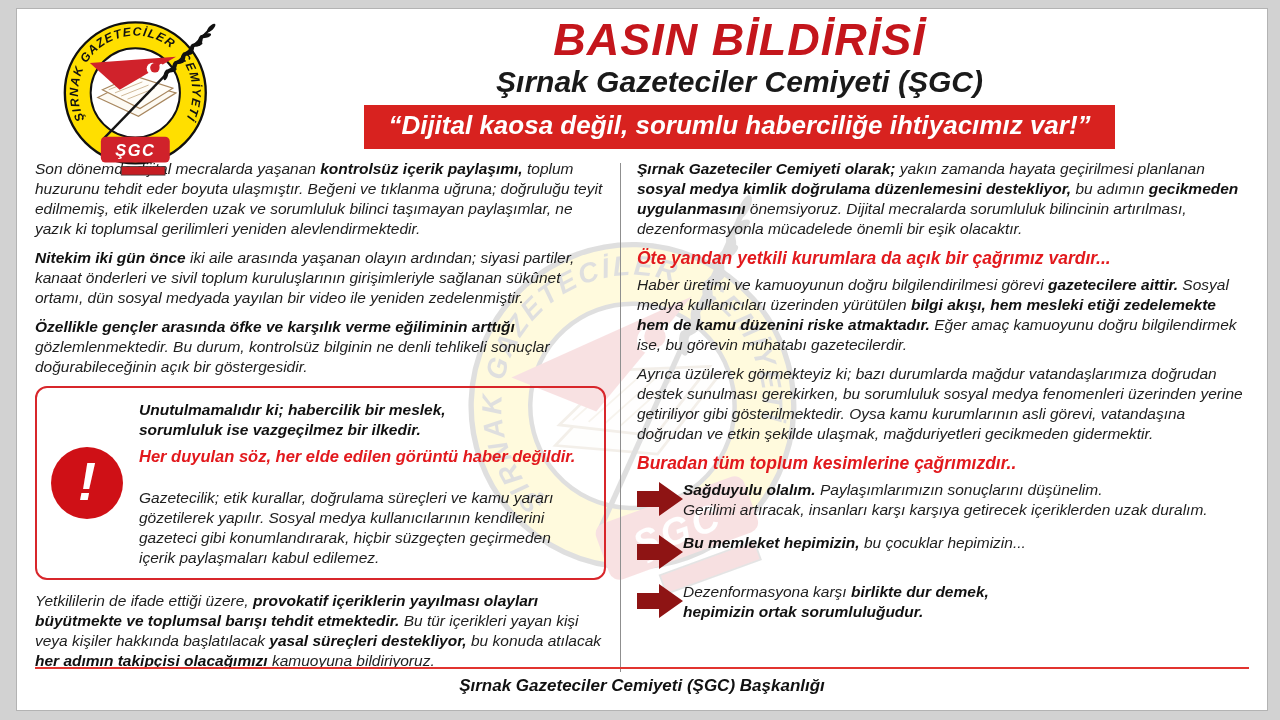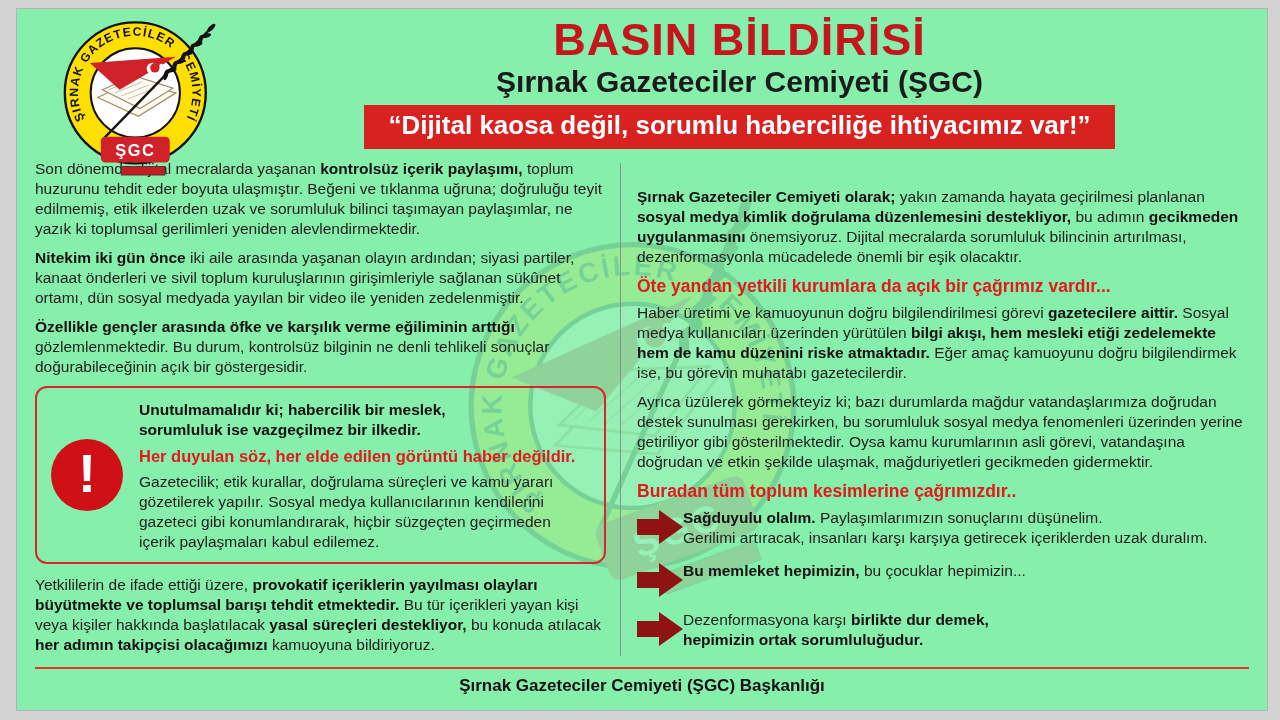--- a/index.html
+++ b/index.html
@@ -4,22 +4,23 @@
 <style>
   html,body{margin:0;padding:0;}
   body{
     width:1280px;height:720px;overflow:hidden;
     background:#d2d2d2;
     font-family:"Liberation Sans","DejaVu Sans",sans-serif;
     color:#1d1d1d;
   }
   .card{
     position:absolute;left:16px;right:12px;top:8px;bottom:9px;
-    background:#86efac;border:1px solid #b3b3b3;
+    background:#ffffff;border:1px solid #b3b3b3;
     overflow:hidden;
+    font-style:italic;
   }
   
   .logo{position:absolute;left:40px;top:4px;width:166px;z-index:3;}
   .logo svg{display:block;width:100%;height:auto;}
   .watermark{
     position:absolute;left:438px;top:210px;width:380px;z-index:0;
     opacity:.13;transform:rotate(-20deg);
   }
   .watermark svg{display:block;width:100%;height:auto;}
   
@@ -37,38 +38,38 @@
   
   .columns{
     position:relative;z-index:1;display:flex;align-items:stretch;
     margin:10px 18px 0 18px;
   }
   .col{font-size:15.5px;line-height:20px;}
   .col p{margin:0 0 9px 0;}
   .col .b,.col b{font-weight:800;color:#111;}
   .col.left{width:585px;padding-right:14px;box-sizing:border-box;}
   .divider{width:1px;background:#8f8f8f;margin:4px 0 8px 0;}
-  .col.right{flex:1;padding-left:16px;box-sizing:border-box;margin-top:28px;}
+  .col.right{flex:1;padding-left:16px;box-sizing:border-box;}
   h3.redhead{
     margin:2px 0 7px 0;font-size:17.5px;font-weight:800;line-height:1.15;
   }
   
   .warnbox{
     position:relative;border:2px solid #d8262b;border-radius:12px;
     padding:12px 14px 10px 102px;margin:4px 0 11px 0;min-height:126px;
     box-sizing:border-box;
   }
   .warn-icon{
     position:absolute;left:14px;top:50%;transform:translateY(-50%);
     width:72px;height:72px;border-radius:50%;
     color:#fff;display:flex;align-items:center;justify-content:center;
     font-weight:800;font-size:54px;line-height:1;padding-bottom:4px;box-sizing:border-box;
   }
   .warnbox p.lead{font-weight:800;color:#111;margin-bottom:6px;}
-  .warnbox p.hl{font-weight:800;font-size:16.5px;margin-bottom:6px;}
+  .warnbox p.hl{font-weight:800;font-size:16.5px;margin-bottom:22px;}
   .warnbox p:last-child{margin-bottom:0;}
   
   .bullet{display:flex;margin:0 0 13px 0;align-items:flex-start;}
   .arrow{flex:0 0 46px;margin-top:2px;}
   .arrow svg{display:block;fill:currentColor;}
   .bullet p{margin:0;}
   
   footer{position:absolute;z-index:2;left:0;right:0;bottom:14px;text-align:center;}
   .footline{height:2px;margin:0 18px 7px 18px;}
   .footsig{font-weight:800;font-size:17px;color:#111;}

